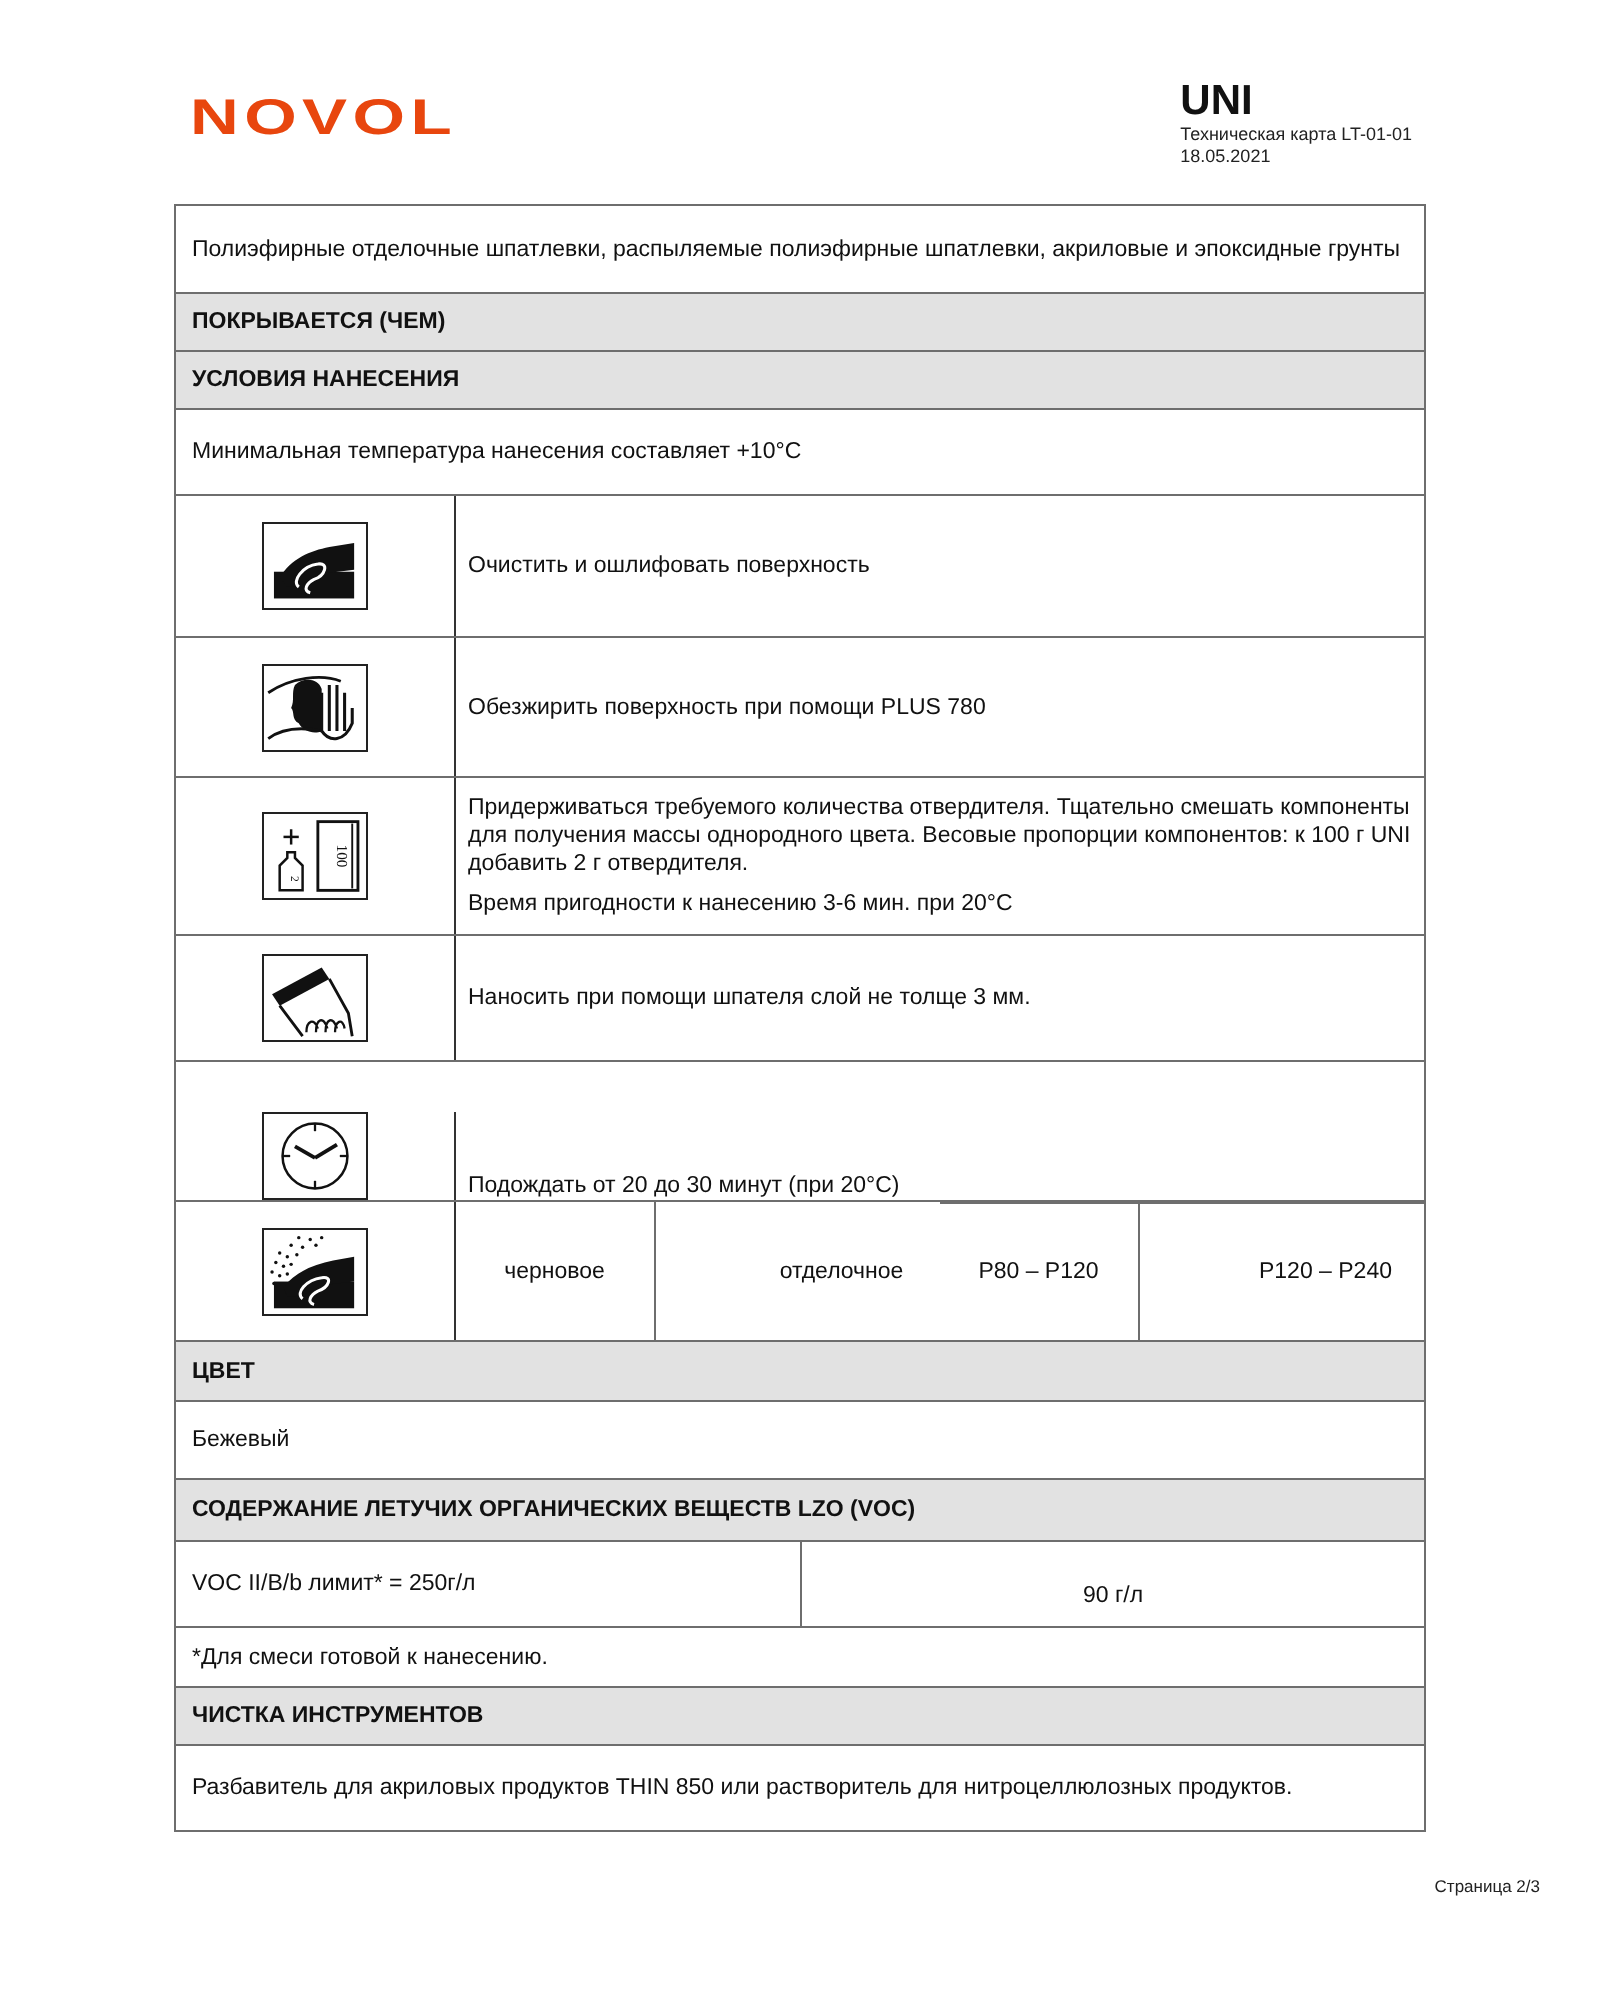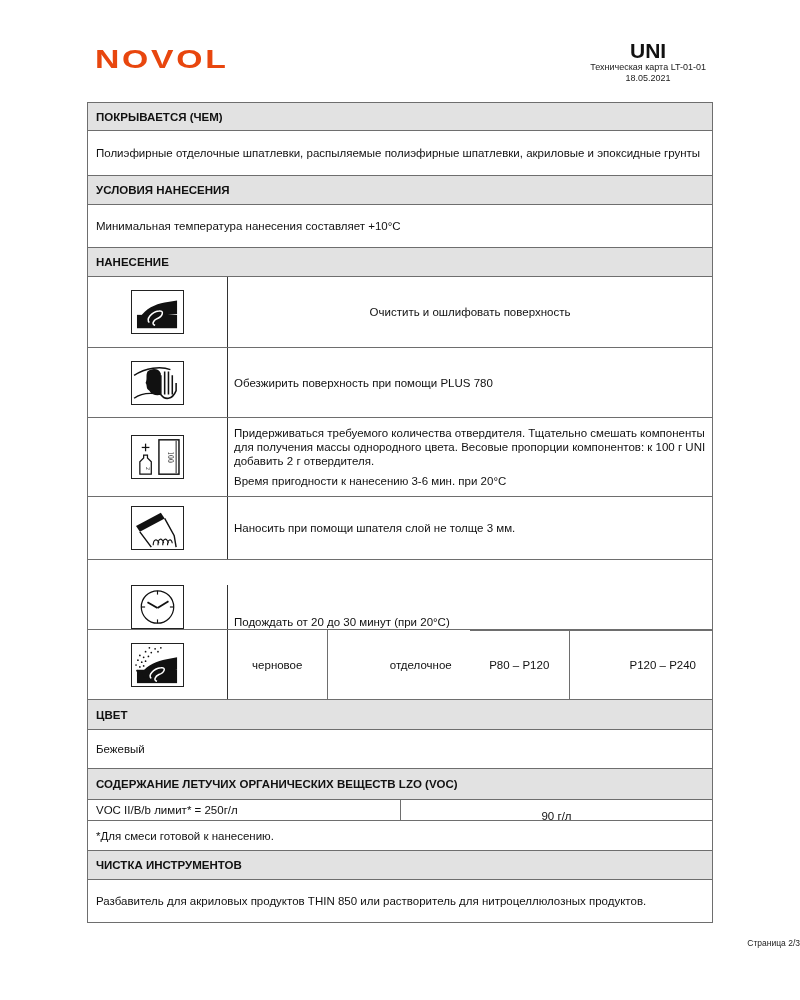--- a/index.html
+++ b/index.html
@@ -1,18 +1,18 @@
 <!DOCTYPE html>
 <html><head>
 <meta charset="utf-8">
 <style>
   html, body { margin:0; padding:0; background:#ffffff; }
   body { width:800px; height:1000px; position:relative; font-family:"Liberation Sans", sans-serif; color:#111; overflow:hidden; }
   .logo { position:absolute; left:95px; top:47px; font-family:"Liberation Sans", sans-serif; font-weight:bold; font-size:25px; letter-spacing:2px; color:#e8460e; transform:scaleX(1.35); transform-origin:left center; line-height:1; }
-  .hdr-right { position:absolute; right:94px; top:40px; text-align:center; }
+  .hdr-right { position:absolute; right:94px; top:40px; text-align:left; }
   .hdr-right .prod { font-weight:bold; font-size:21px; line-height:22px; }
   .hdr-right .meta { font-size:9px; line-height:11px; color:#222; }
   .sheet { position:absolute; left:87px; top:102px; width:626px; border-left:1.5px solid #6e6e6e; border-right:1.5px solid #6e6e6e; box-sizing:border-box; }
   .row { border-bottom:1.5px solid #6e6e6e; box-sizing:border-box; font-size:11.5px; line-height:14px; }
   .row:first-child { border-top:1.5px solid #6e6e6e; }
   .sec { background:#e2e2e2; font-weight:bold; font-size:11.5px; padding:0 8px; display:flex; align-items:center; }
   .txt { padding:6px 8px; display:flex; align-items:center; }
   .app { display:flex; }
   .app .ico { width:140px; border-right:1.5px solid #333; display:flex; align-items:center; justify-content:center; flex-shrink:0; box-sizing:border-box; }
   .app .desc { flex:1; padding:0 6px; display:flex; flex-direction:column; justify-content:center; }
@@ -21,44 +21,43 @@
   .pict { width:53px; height:44px; border:1.5px solid #222; box-sizing:border-box; background:#fff; }
   .pict svg { display:block; width:100%; height:100%; }
   .sand { flex:1; display:flex; flex-direction:row; }
   .sand .r { flex:1; display:flex; }
   .sand .r + .r { border-top:1.5px solid #6e6e6e; }
   .sand .c { flex:1; display:flex; align-items:center; justify-content:center; }
   .sand .c + .c { border-left:1.5px solid #6e6e6e;padding-left:44px; }
   .voc { display:flex; }
   .voc .c1 { width:313px; border-right:1.5px solid #6e6e6e; padding:0 8px; display:flex; align-items:center; box-sizing:border-box; }
   .voc .c2 { flex:1; display:flex; align-items:center; justify-content:center;margin-top:11px; }
-  .footer { position:absolute; right:0; top:938px; font-size:8.5px; color:#222;text-align:center; }
+  .footer { position:absolute; right:30px; top:938px; font-size:8.5px; color:#222;text-align:center; }
 </style>
 </head>
 <body>
 
 <div class="logo">NOVOL</div>
 
 <div class="hdr-right">
   <div class="prod">UNI</div>
   <div class="meta">Техническая карта LT-01-01</div>
   <div class="meta">18.05.2021</div>
 </div>
 
 <div class="sheet">
 
+  <div class="row txt" style="height:45px;">Полиэфирные отделочные шпатлевки, распыляемые полиэфирные шпатлевки, акриловые и эпоксидные грунты</div>
   <div class="row sec" style="height:29px;">ПОКРЫВАЕТСЯ (ЧЕМ)</div>
-  <div class="row txt" style="height:45px;">Полиэфирные отделочные шпатлевки, распыляемые полиэфирные шпатлевки, акриловые и эпоксидные грунты</div>
 
   <div class="row sec" style="height:29px;">УСЛОВИЯ НАНЕСЕНИЯ</div>
   <div class="row txt" style="height:43px;">Минимальная температура нанесения составляет +10°C</div>
 
-  <div class="row sec" style="height:29px;">НАНЕСЕНИЕ</div>
 
-  <div class="row app" style="height:71px;text-align:center;">
+  <div class="row app" style="height:71px;">
     <div class="ico">
       <div class="pict">
         <svg viewBox="0 0 53 44">
           <rect x="5" y="25" width="42" height="14" fill="#111"></rect>
           <path d="M8 28 C14 18 24 14 34 12 L47 10 L47 24 L30 26 C24 30 18 33 12 33 Z" fill="#111"></path>
           <path d="M18 33 C14 30 20 22 28 21 C34 20 32 27 26 29 C22 31 20 35 24 36" fill="none" stroke="#fff" stroke-width="1.6"></path>
         </svg>
       </div>
     </div>
     <div class="desc">
@@ -174,21 +173,21 @@
         <div class="c">P80 – P120</div>
         <div class="c">P120 – P240</div>
       </div>
     </div>
   </div>
 
   <div class="row sec" style="height:30px;">ЦВЕТ</div>
   <div class="row txt" style="height:39px;">Бежевый</div>
 
   <div class="row sec" style="height:31px;">СОДЕРЖАНИЕ ЛЕТУЧИХ ОРГАНИЧЕСКИХ ВЕЩЕСТВ LZO (VOC)</div>
-  <div class="row voc" style="height:21px;">
+  <div class="row voc" style="height:43px;">
     <div class="c1">VOC II/B/b лимит* = 250г/л</div>
     <div class="c2">90 г/л</div>
   </div>
   <div class="row txt" style="height:30px;">*Для смеси готовой к нанесению.</div>
 
   <div class="row sec" style="height:29px;">ЧИСТКА ИНСТРУМЕНТОВ</div>
   <div class="row txt" style="height:43px;">Разбавитель для акриловых продуктов THIN 850 или растворитель для нитроцеллюлозных продуктов.</div>
 
 </div>
 

